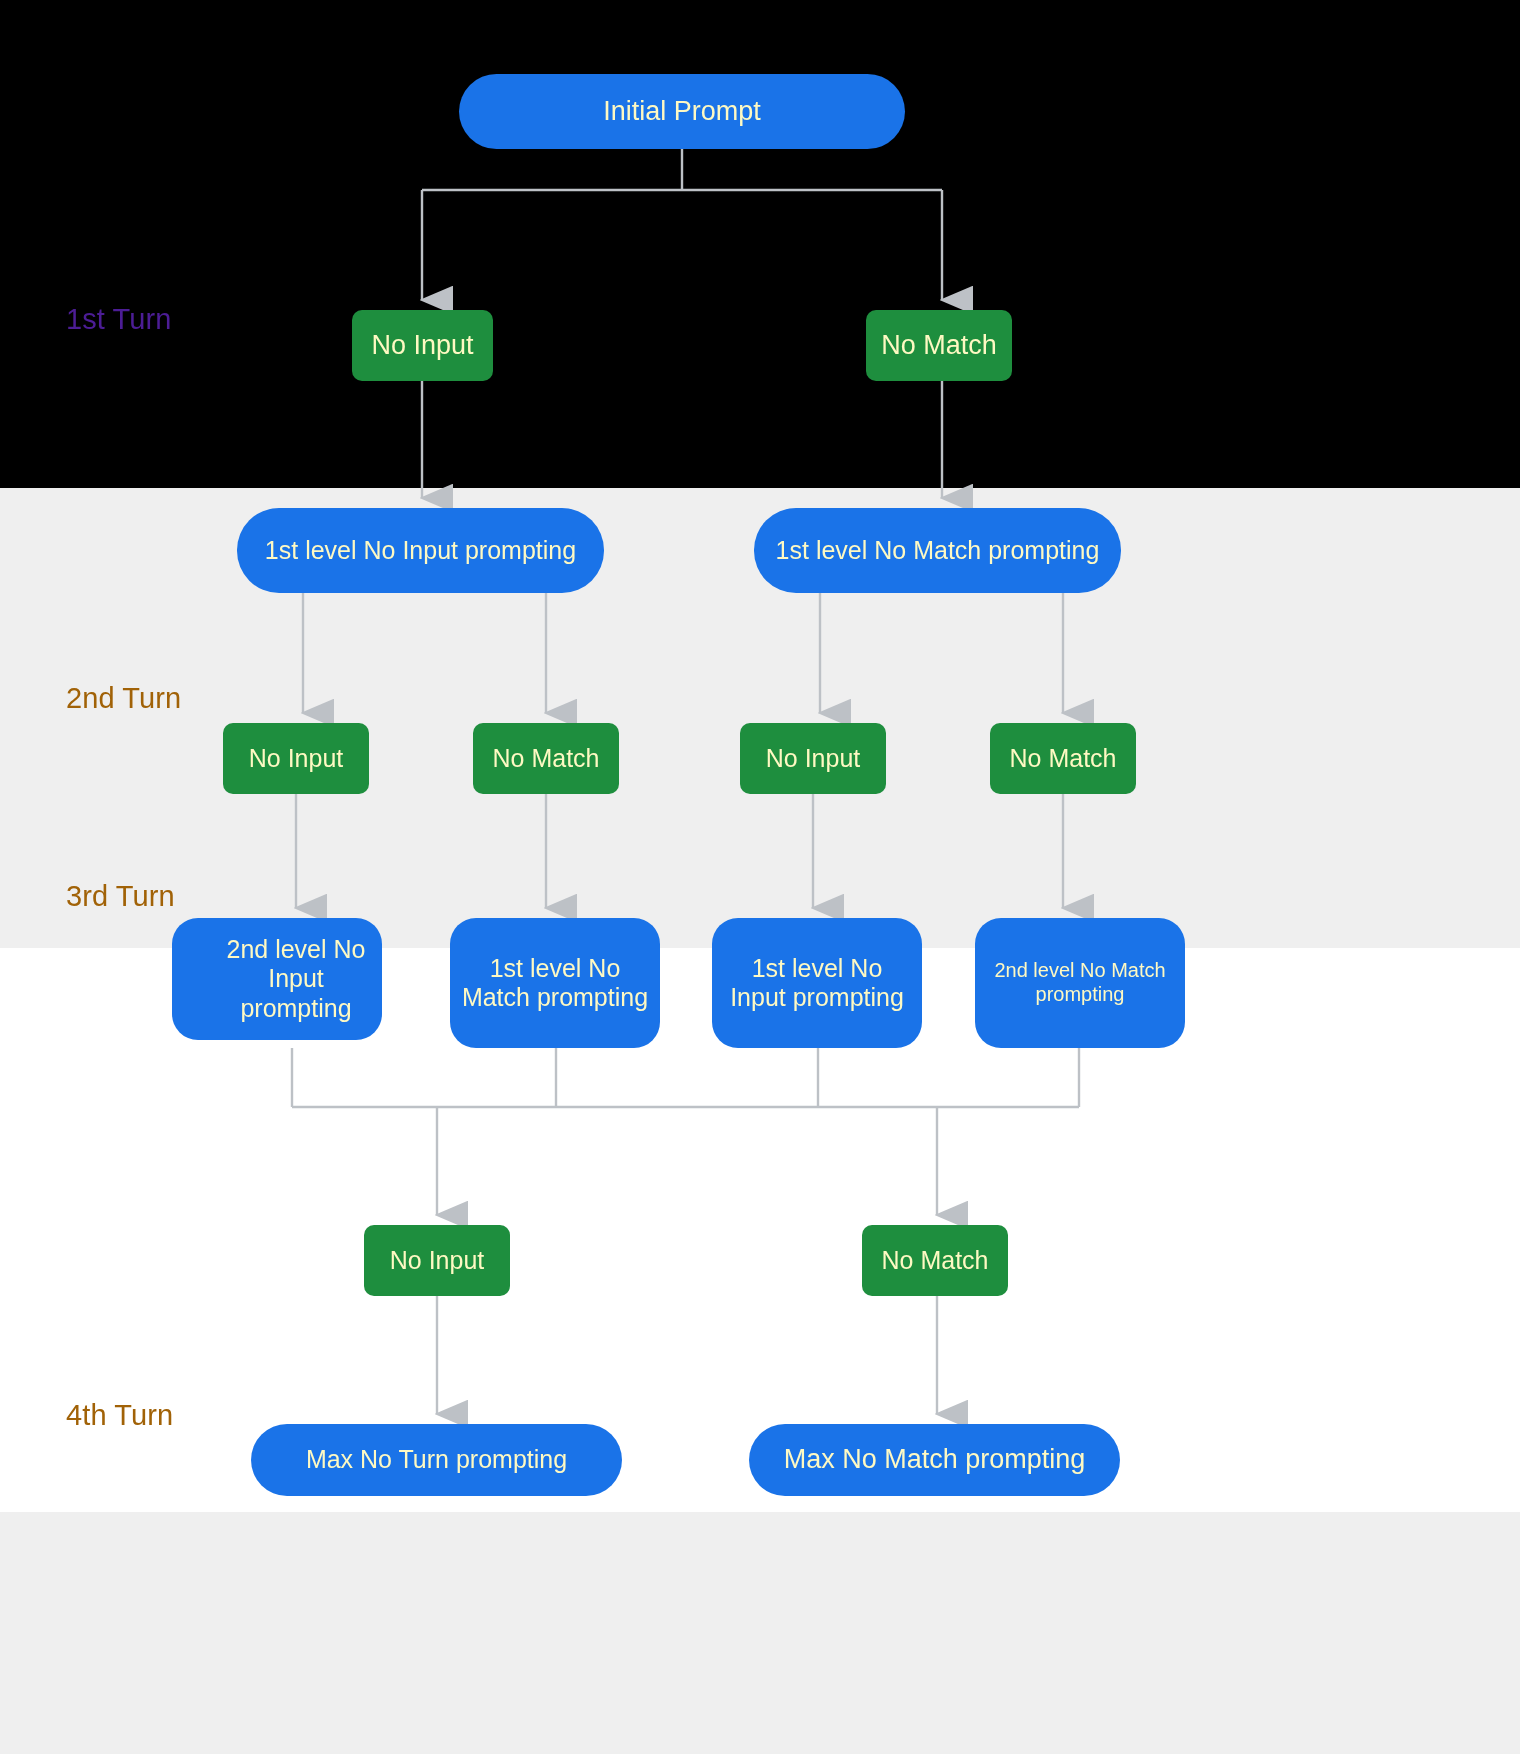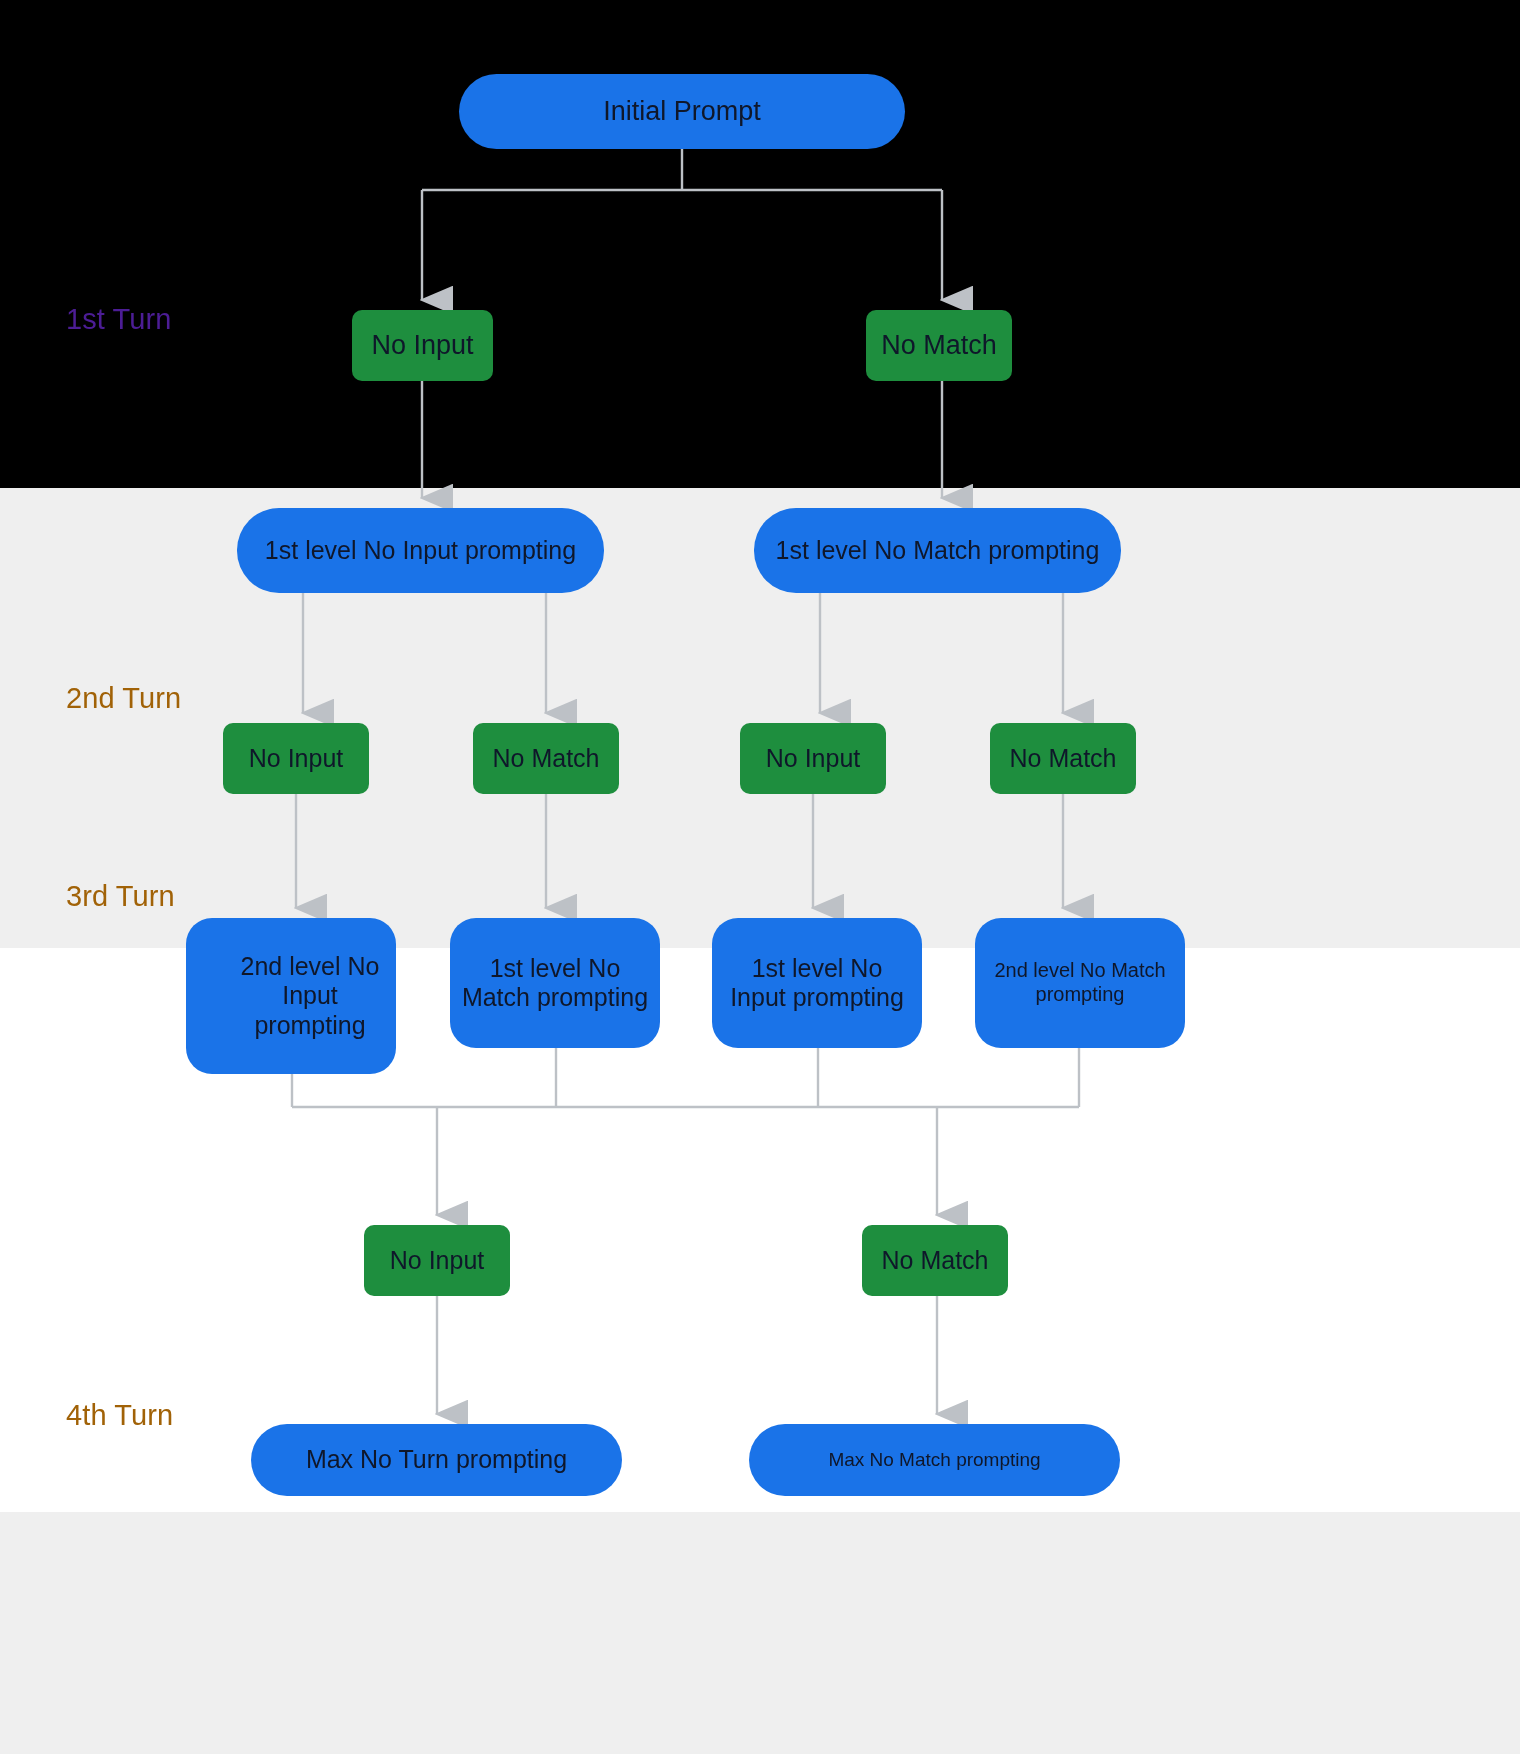--- a/index.html
+++ b/index.html
@@ -29,21 +29,21 @@
   #turn-label-1{left:66px;top:305px;color:#4c1d95;}
   #turn-label-2{left:66px;top:684px;}
   #turn-label-3{left:66px;top:882px;}
   #turn-label-4{left:66px;top:1401px;}
 
   
   .node{
     position:absolute;
     display:flex;align-items:center;justify-content:center;
     text-align:center;
-    color:#0f172a;
+    color:#fef9c3;
     box-sizing:border-box;
     line-height:1.18;
     padding:0 10px;
   }
   .node.blue{background:#1a73e8;}
   .node.green{background:#1e8e3e;}
 
   
   #node-initial-prompt{left:459px;top:74px;width:446px;height:75px;border-radius:38px;font-size:27px;}
 
@@ -51,30 +51,30 @@
   #node-t1-no-match{left:866px;top:310px;width:146px;height:71px;border-radius:10px;font-size:27px;}
 
   #node-t2-l1-no-input{left:237px;top:508px;width:367px;height:85px;border-radius:42px;font-size:25px;}
   #node-t2-l1-no-match{left:754px;top:508px;width:367px;height:85px;border-radius:42px;font-size:25px;}
 
   #node-t2-no-input-a{left:223px;top:723px;width:146px;height:71px;border-radius:10px;font-size:25px;}
   #node-t2-no-match-a{left:473px;top:723px;width:146px;height:71px;border-radius:10px;font-size:25px;}
   #node-t2-no-input-b{left:740px;top:723px;width:146px;height:71px;border-radius:10px;font-size:25px;}
   #node-t2-no-match-b{left:990px;top:723px;width:146px;height:71px;border-radius:10px;font-size:25px;}
 
-  #node-t3-l2-no-input{left:186px;top:918px;width:210px;height:156px;border-radius:26px;font-size:25px;padding-left:48px;}
+  #node-t3-l2-no-input{left:172px;top:918px;width:210px;height:122px;border-radius:26px;font-size:25px;padding-left:48px;}
   #node-t3-l1-no-match{left:450px;top:918px;width:210px;height:130px;border-radius:26px;font-size:25px;}
   #node-t3-l1-no-input{left:712px;top:918px;width:210px;height:130px;border-radius:26px;font-size:25px;}
   #node-t3-l2-no-match{left:975px;top:918px;width:210px;height:130px;border-radius:26px;font-size:20px;}
 
   #node-t3-no-input{left:364px;top:1225px;width:146px;height:71px;border-radius:10px;font-size:25px;}
   #node-t3-no-match{left:862px;top:1225px;width:146px;height:71px;border-radius:10px;font-size:25px;}
 
   #node-t4-max-no-input{left:251px;top:1424px;width:371px;height:72px;border-radius:36px;font-size:25px;}
-  #node-t4-max-no-match{left:749px;top:1424px;width:371px;height:72px;border-radius:36px;font-size:19px;}
+  #node-t4-max-no-match{left:749px;top:1424px;width:371px;height:72px;border-radius:36px;font-size:27px;}
 
   
   #connectors{position:absolute;left:0;top:0;width:1520px;height:1754px;pointer-events:none;}
 </style>
 </head>
 <body>
 
 <div id="stage">
 
   <div class="band" id="band-1"></div>

